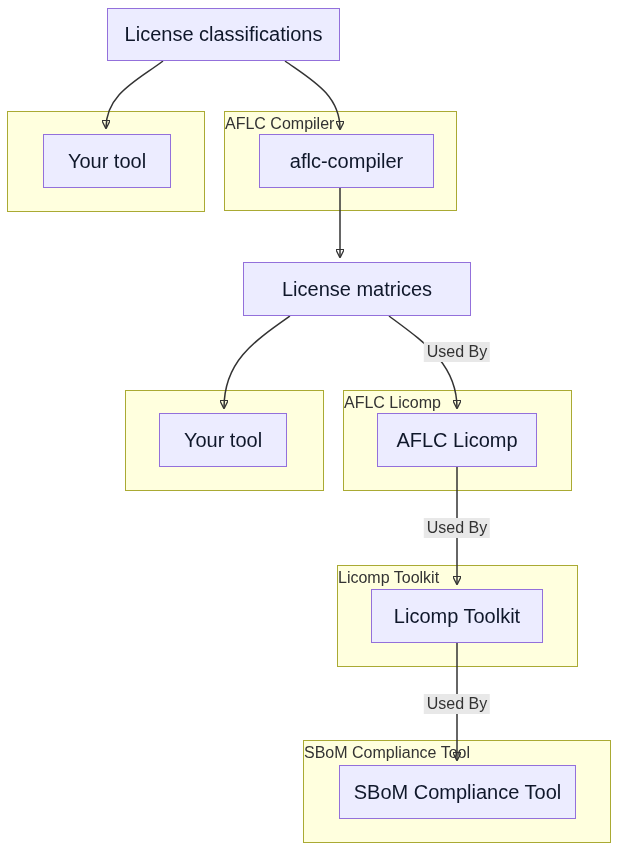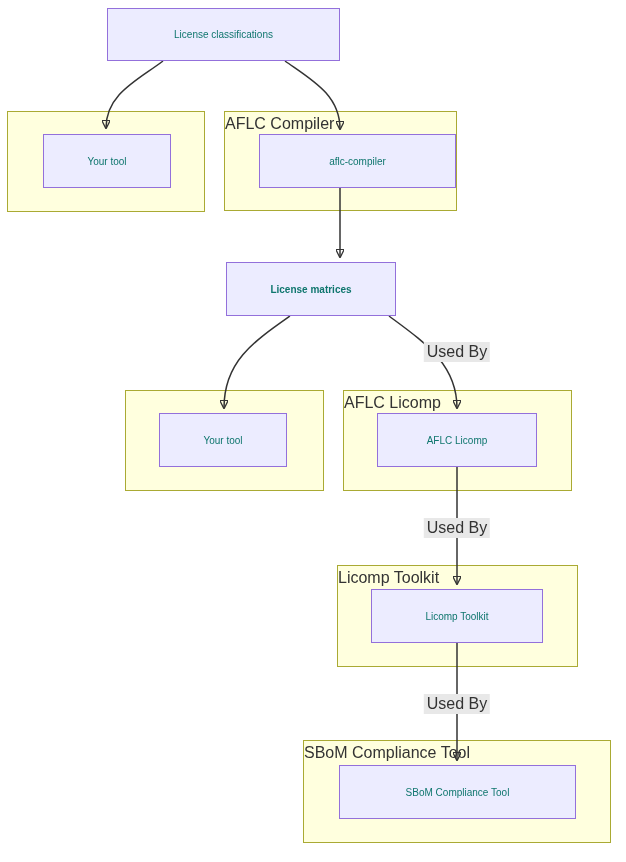--- a/index.html
+++ b/index.html
@@ -32,22 +32,22 @@
     white-space: nowrap;
   }
   .node {
     position: absolute;
     background: #ECECFF;
     border: 1px solid #9370DB;
     box-sizing: border-box;
     display: flex;
     align-items: center;
     justify-content: center;
-    font-size: 10px;
-    color: #0f766e;
+    font-size: 20px;
+    color: #0f172a;
     text-align: left;
     white-space: nowrap;
   }
   #edges {
     position: absolute;
     top: 0;
     left: 0;
     width: 626px;
     height: 862px;
     pointer-events: none;
@@ -71,22 +71,22 @@
   
   #cluster-your-tool-top   { left: 7px;   top: 111px; width: 198px; height: 101px; }
   #cluster-aflc-compiler   { left: 224px; top: 111px; width: 233px; height: 100px; }
   #cluster-your-tool-mid   { left: 125px; top: 390px; width: 199px; height: 101px; }
   #cluster-aflc-licomp     { left: 343px; top: 390px; width: 229px; height: 101px; }
   #cluster-licomp-toolkit  { left: 337px; top: 565px; width: 241px; height: 102px; }
   #cluster-sbom            { left: 303px; top: 740px; width: 308px; height: 103px; }
 
   #node-license-classifications { left: 107px; top: 8px;   width: 233px; height: 53px; }
   #node-your-tool-top           { left: 43px;  top: 134px; width: 128px; height: 54px; }
-  #node-aflc-compiler           { left: 259px; top: 134px; width: 197px; height: 54px; }
-  #node-license-matrices        { left: 226px; top: 262px; width: 170px; height: 54px; font-weight: bold; }
+  #node-aflc-compiler           { left: 259px; top: 134px; width: 175px; height: 54px; }
+  #node-license-matrices        { left: 243px; top: 262px; width: 228px; height: 54px; }
   #node-your-tool-mid           { left: 159px; top: 413px; width: 128px; height: 54px; }
   #node-aflc-licomp             { left: 377px; top: 413px; width: 160px; height: 54px; }
   #node-licomp-toolkit          { left: 371px; top: 589px; width: 172px; height: 54px; }
   #node-sbom                    { left: 339px; top: 765px; width: 237px; height: 54px; }
 
   #edge-label-1 { left: 457px; top: 342px; }
   #edge-label-2 { left: 457px; top: 518px; }
   #edge-label-3 { left: 457px; top: 694px; }
 </style>
 </head>

